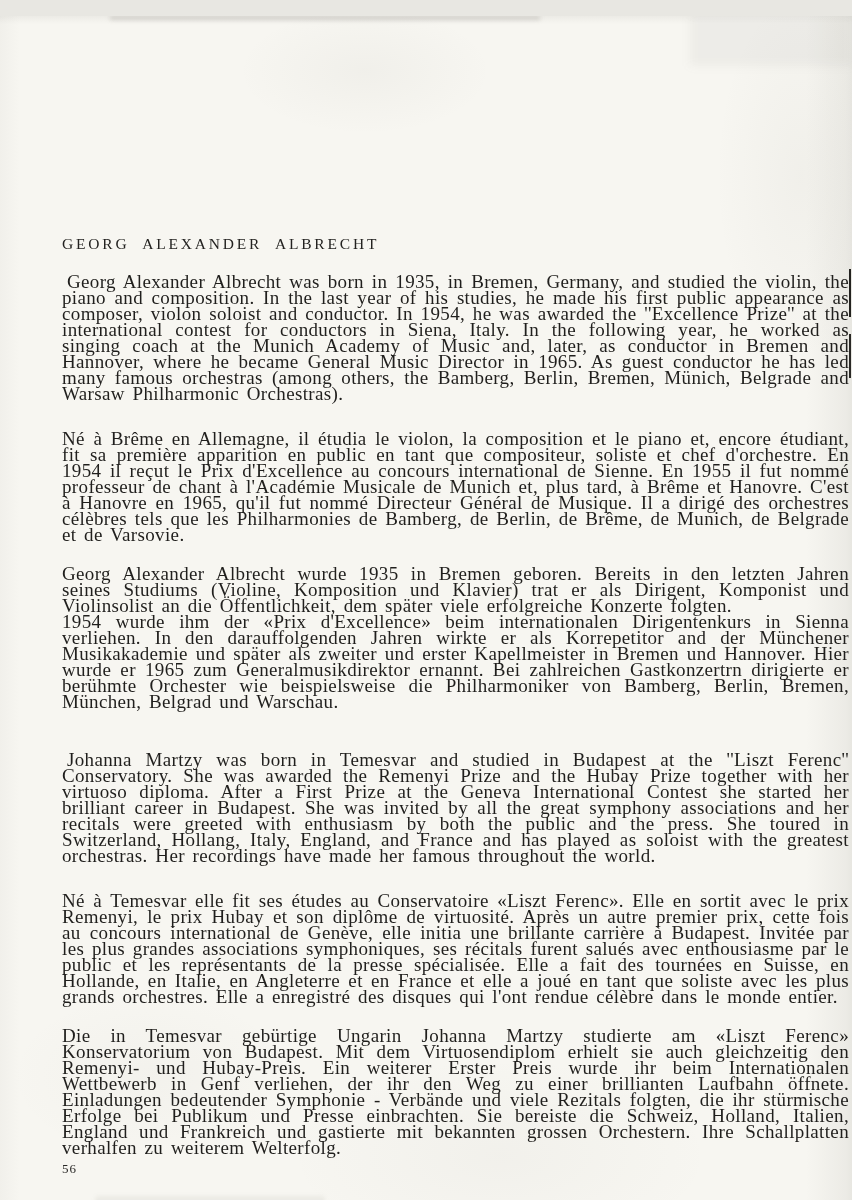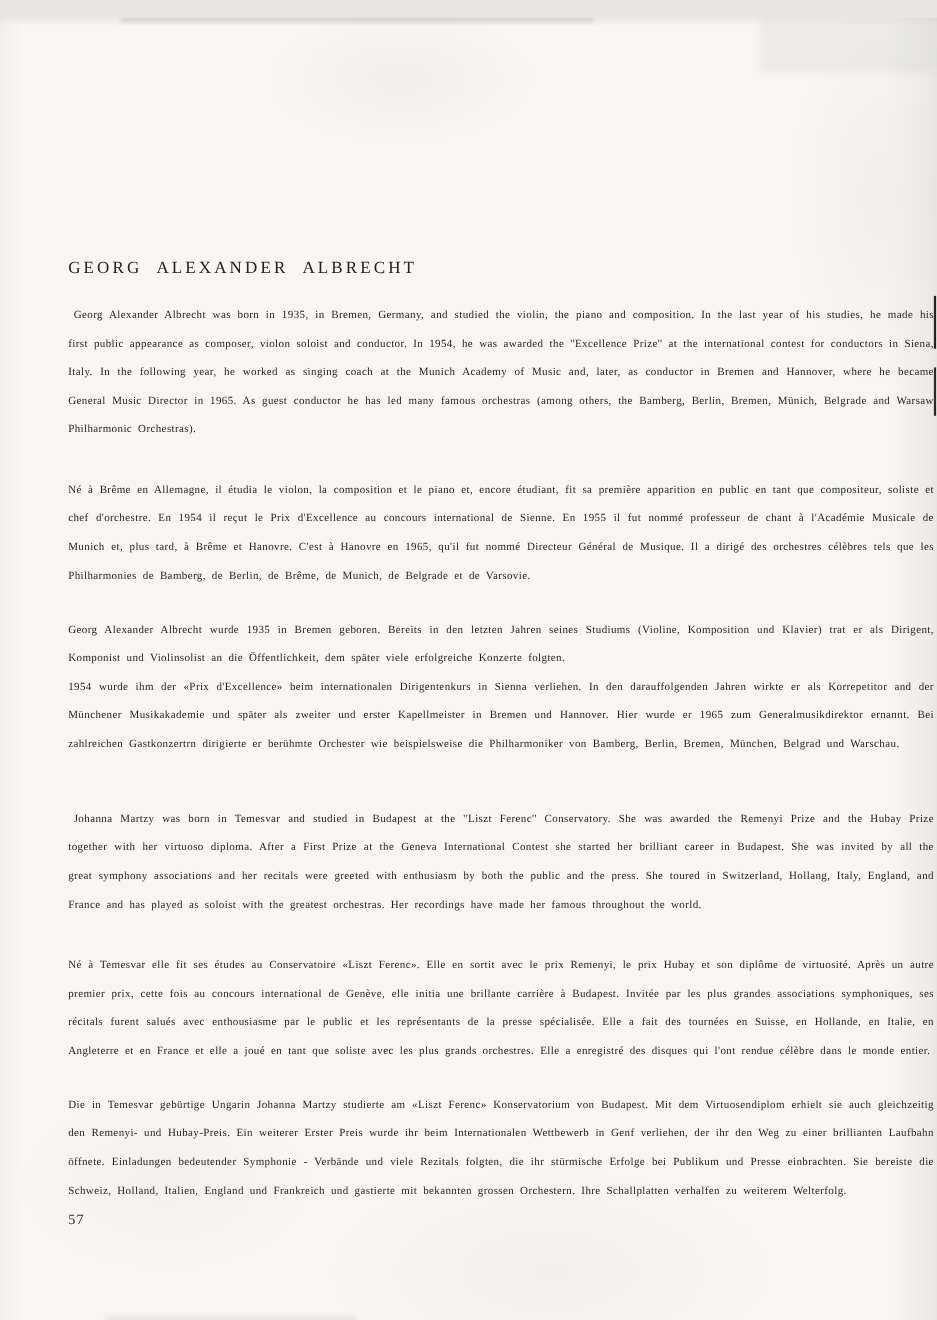--- a/index.html
+++ b/index.html
@@ -33,22 +33,22 @@
   .heading {
     margin: 0;
     font-size: 15.5px;
     font-weight: 400;
     letter-spacing: 2.8px;
     word-spacing: 7px;
     color: #232220;
   }
   .para {
     margin: 0;
-    font-size: 10px;
-    line-height: 26px;
+    font-size: 19px;
+    line-height: 16px;
     letter-spacing: 0.35px;
     word-spacing: 2.6px;
     text-align: justify;
     white-space: pre-line;
     color: #201f1d;
   }
   .para-en { margin-top: 21px; text-indent: 5px; }
   .para-fr { margin-top: 29px; }
   .para-de { margin-top: 23px; }
   .section-martzy { margin-top: 42px; }
@@ -105,17 +105,17 @@
       <p class="para para-de">Georg Alexander Albrecht wurde 1935 in Bremen geboren. Bereits in den letzten Jahren seines Studiums (Violine, Komposition und Klavier) trat er als Dirigent, Komponist und Violinsolist an die Öffentlichkeit, dem später viele erfolgreiche Konzerte folgten.
 1954 wurde ihm der «Prix d'Excellence» beim internationalen Dirigentenkurs in Sienna verliehen. In den darauffolgenden Jahren wirkte er als Korrepetitor and der Münchener Musikakademie und später als zweiter und erster Kapellmeister in Bremen und Hannover. Hier wurde er 1965 zum Generalmusikdirektor ernannt. Bei zahlreichen Gastkonzertrn dirigierte er berühmte Orchester wie beispielsweise die Philharmoniker von Bamberg, Berlin, Bremen, München, Belgrad und Warschau.</p>
     </section>
 
     <section class="section-martzy">
       <p class="para para-en">Johanna Martzy was born in Temesvar and studied in Budapest at the ''Liszt Ferenc'' Conservatory. She was awarded the Remenyi Prize and the Hubay Prize together with her virtuoso diploma. After a First Prize at the Geneva International Contest she started her brilliant career in Budapest. She was invited by all the great symphony associations and her recitals were greeted with enthusiasm by both the public and the press. She toured in Switzerland, Hollang, Italy, England, and France and has played as soloist with the greatest orchestras. Her recordings have made her famous throughout the world.</p>
       <p class="para para-fr">Né à Temesvar elle fit ses études au Conservatoire «Liszt Ferenc». Elle en sortit avec le prix Remenyi, le prix Hubay et son diplôme de virtuosité. Après un autre premier prix, cette fois au concours international de Genève, elle initia une brillante carrière à Budapest. Invitée par les plus grandes associations symphoniques, ses récitals furent salués avec enthousiasme par le public et les représentants de la presse spécialisée. Elle a fait des tournées en Suisse, en Hollande, en Italie, en Angleterre et en France et elle a joué en tant que soliste avec les plus grands orchestres. Elle a enregistré des disques qui l'ont rendue célèbre dans le monde entier.</p>
       <p class="para para-de">Die in Temesvar gebürtige Ungarin Johanna Martzy studierte am «Liszt Ferenc» Konservatorium von Budapest. Mit dem Virtuosendiplom erhielt sie auch gleichzeitig den Remenyi- und Hubay-Preis. Ein weiterer Erster Preis wurde ihr beim Internationalen Wettbewerb in Genf verliehen, der ihr den Weg zu einer brillianten Laufbahn öffnete. Einladungen bedeutender Symphonie - Verbände und viele Rezitals folgten, die ihr stürmische Erfolge bei Publikum und Presse einbrachten. Sie bereiste die Schweiz, Holland, Italien, England und Frankreich und gastierte mit bekannten grossen Orchestern. Ihre Schallplatten verhalfen zu weiterem Welterfolg.</p>
     </section>
 
-    <div class="page-number">57</div>
+    <div class="page-number">56</div>
 
   </main>
 
 </div>
 
 </body></html>

